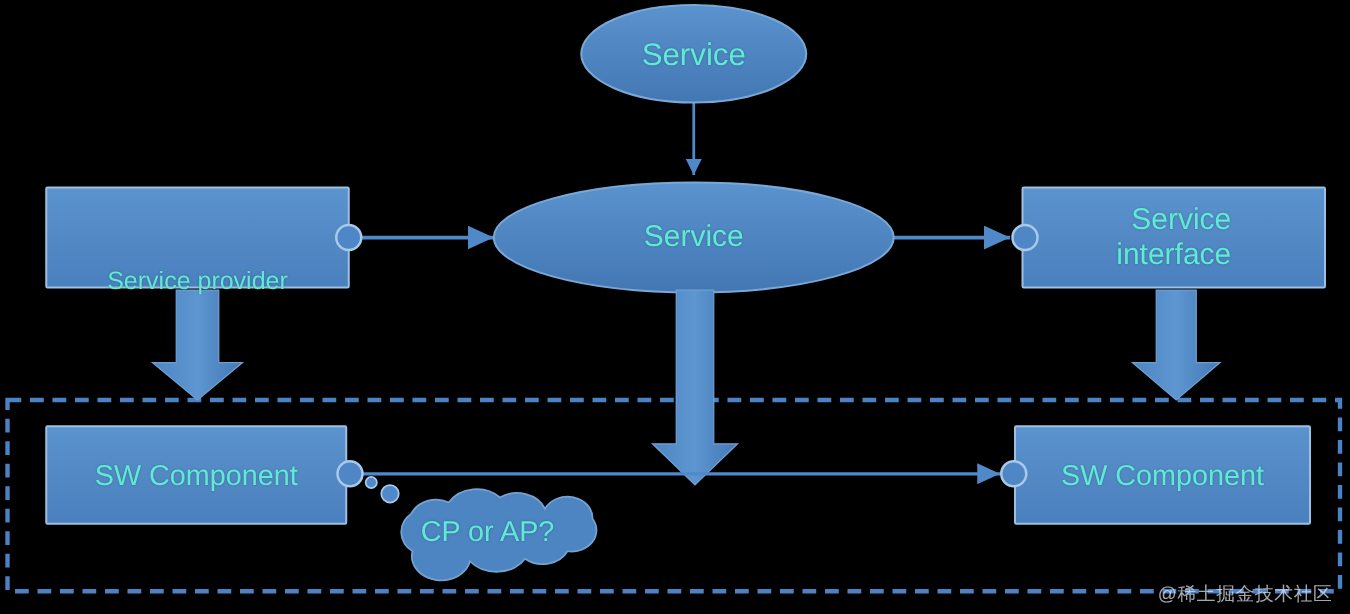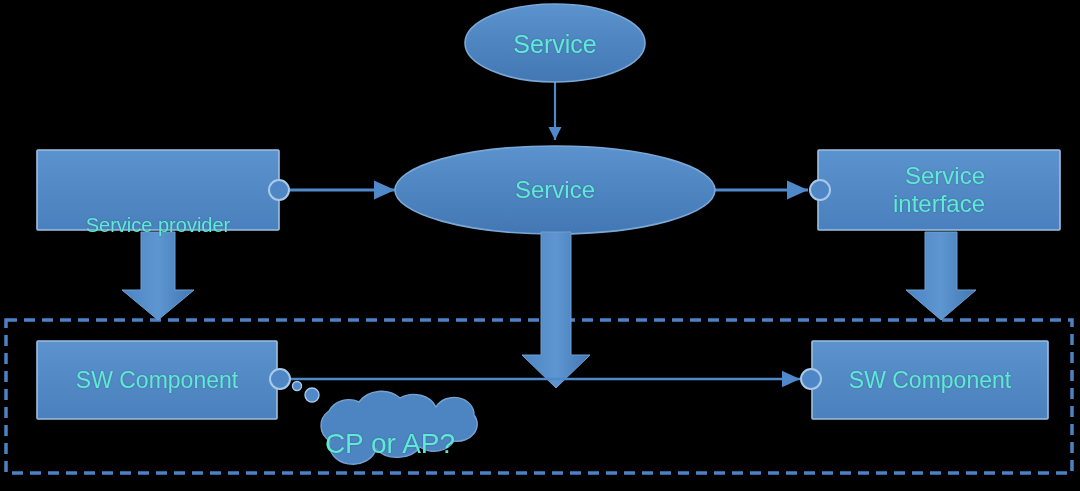--- a/index.html
+++ b/index.html
@@ -32,21 +32,21 @@
     pointer-events: none;
     line-height: 1.16;
     text-shadow: 0 0 2px rgba(0,0,0,0.25);
   }
   .lbl-service        { left: 465px; top: 5px;   width: 180px; height: 78px;  font-size: 25px; }
   .lbl-provider       { left: 37px;  top: 150px; width: 242px; height: 80px;  font-size: 20px; margin-top: 36px; }
   .lbl-interface      { left: 400px; top: 145px; width: 310px; height: 90px;  font-size: 24px; }
   .lbl-consumer       { left: 818px; top: 150px; width: 242px; height: 80px;  font-size: 24px; }
   .lbl-swc-left       { left: 37px;  top: 341px; width: 240px; height: 78px;  font-size: 23px; }
   .lbl-swc-right      { left: 812px; top: 341px; width: 236px; height: 78px;  font-size: 23px; }
-  .lbl-cloud          { left: 300px; top: 421px; width: 180px; height: 46px;  font-size: 28px; }
+  .lbl-cloud          { left: 300px; top: 402px; width: 180px; height: 46px;  font-size: 23px; }
   .watermark {
     position: absolute;
     right: 14px;
     bottom: 6px;
     color: rgba(225,232,240,0.72);
     font-size: 15px;
     letter-spacing: 0.5px;
     white-space: nowrap;
     pointer-events: none;
   }
@@ -144,14 +144,15 @@
       <div>interface</div>
     </div>
   </div>
 
   <div class="node-label lbl-swc-left">SW Component</div>
 
   <div class="node-label lbl-swc-right">SW Component</div>
 
   <div class="node-label lbl-cloud">CP or AP?</div>
 
+  <div class="watermark">@稀土掘金技术社区</div>
 
 </div>
 
 </body></html>

